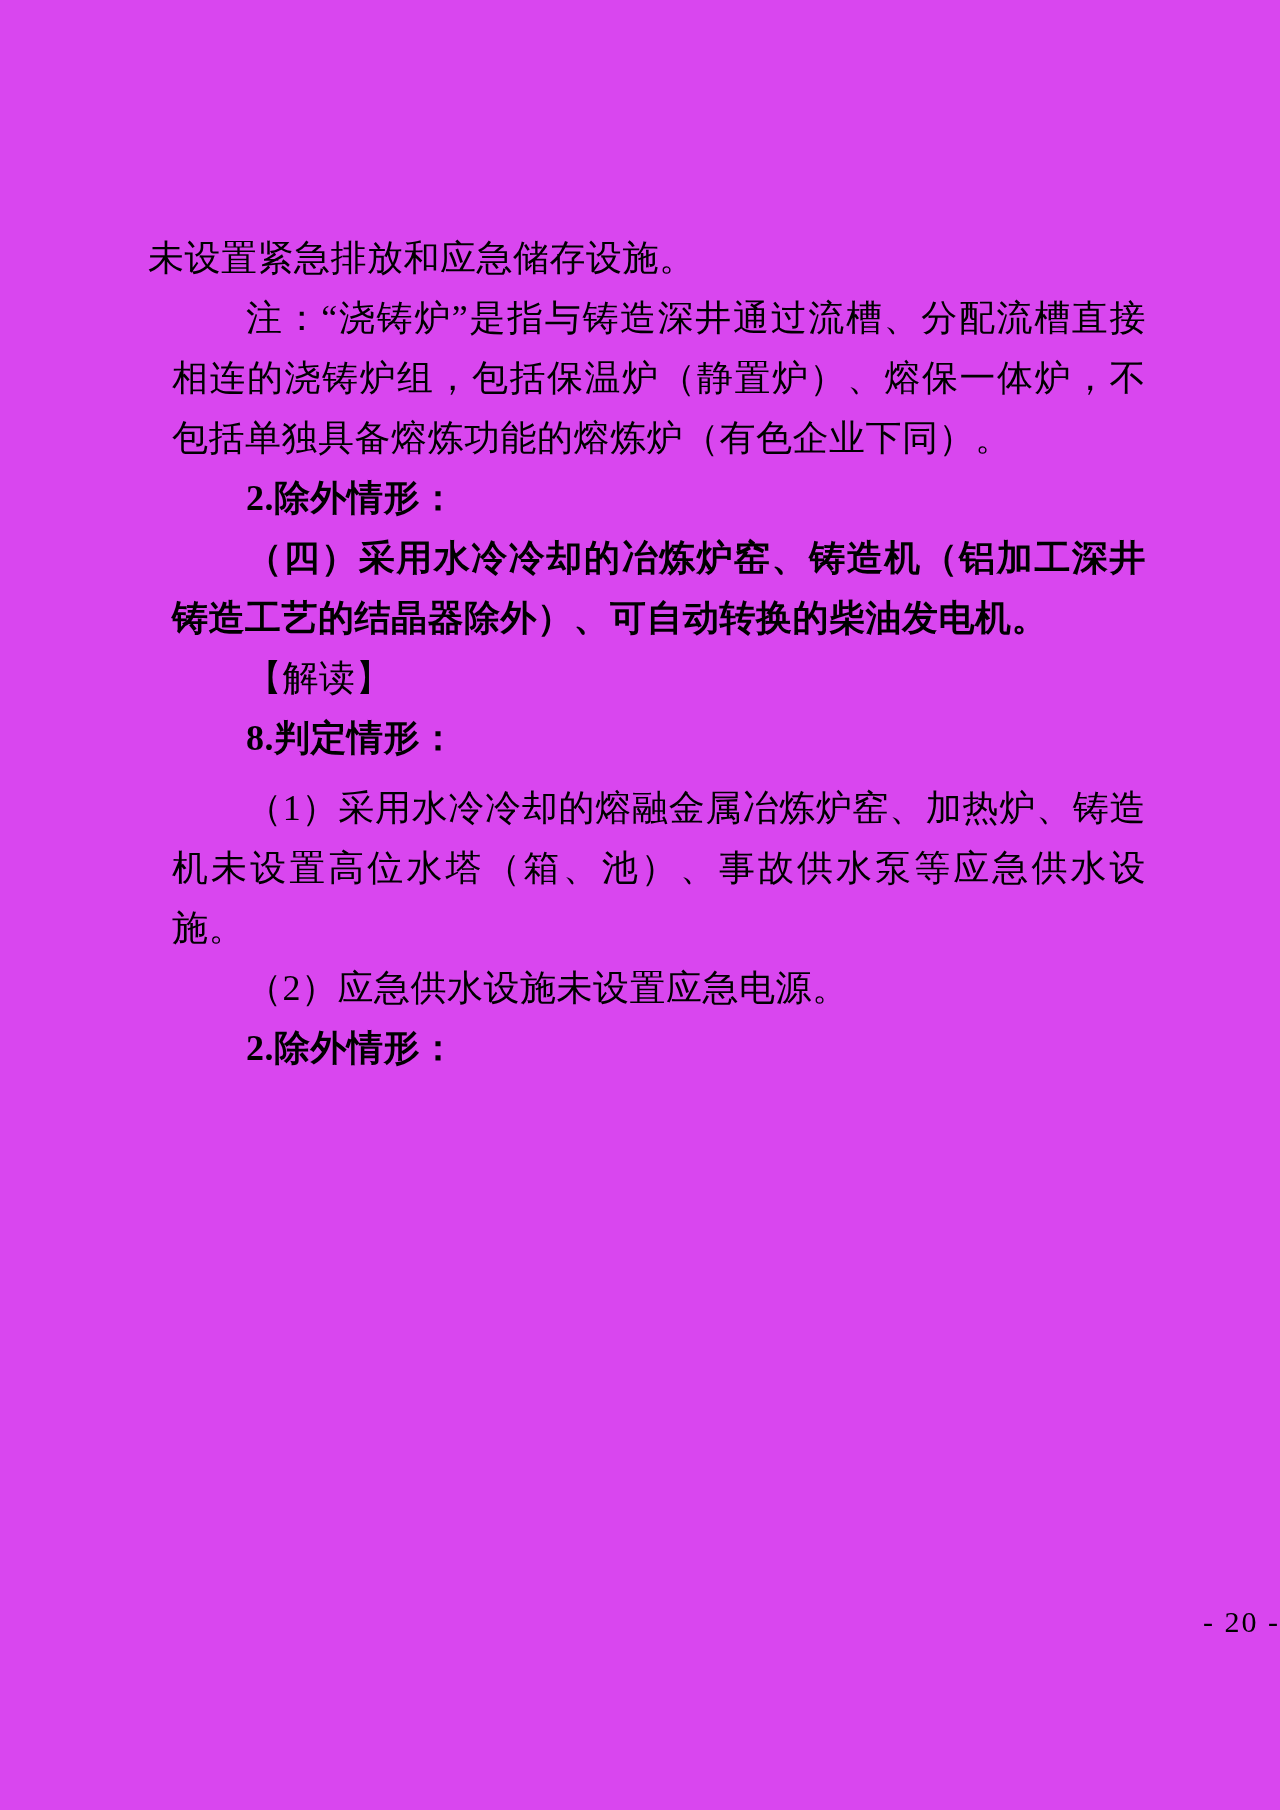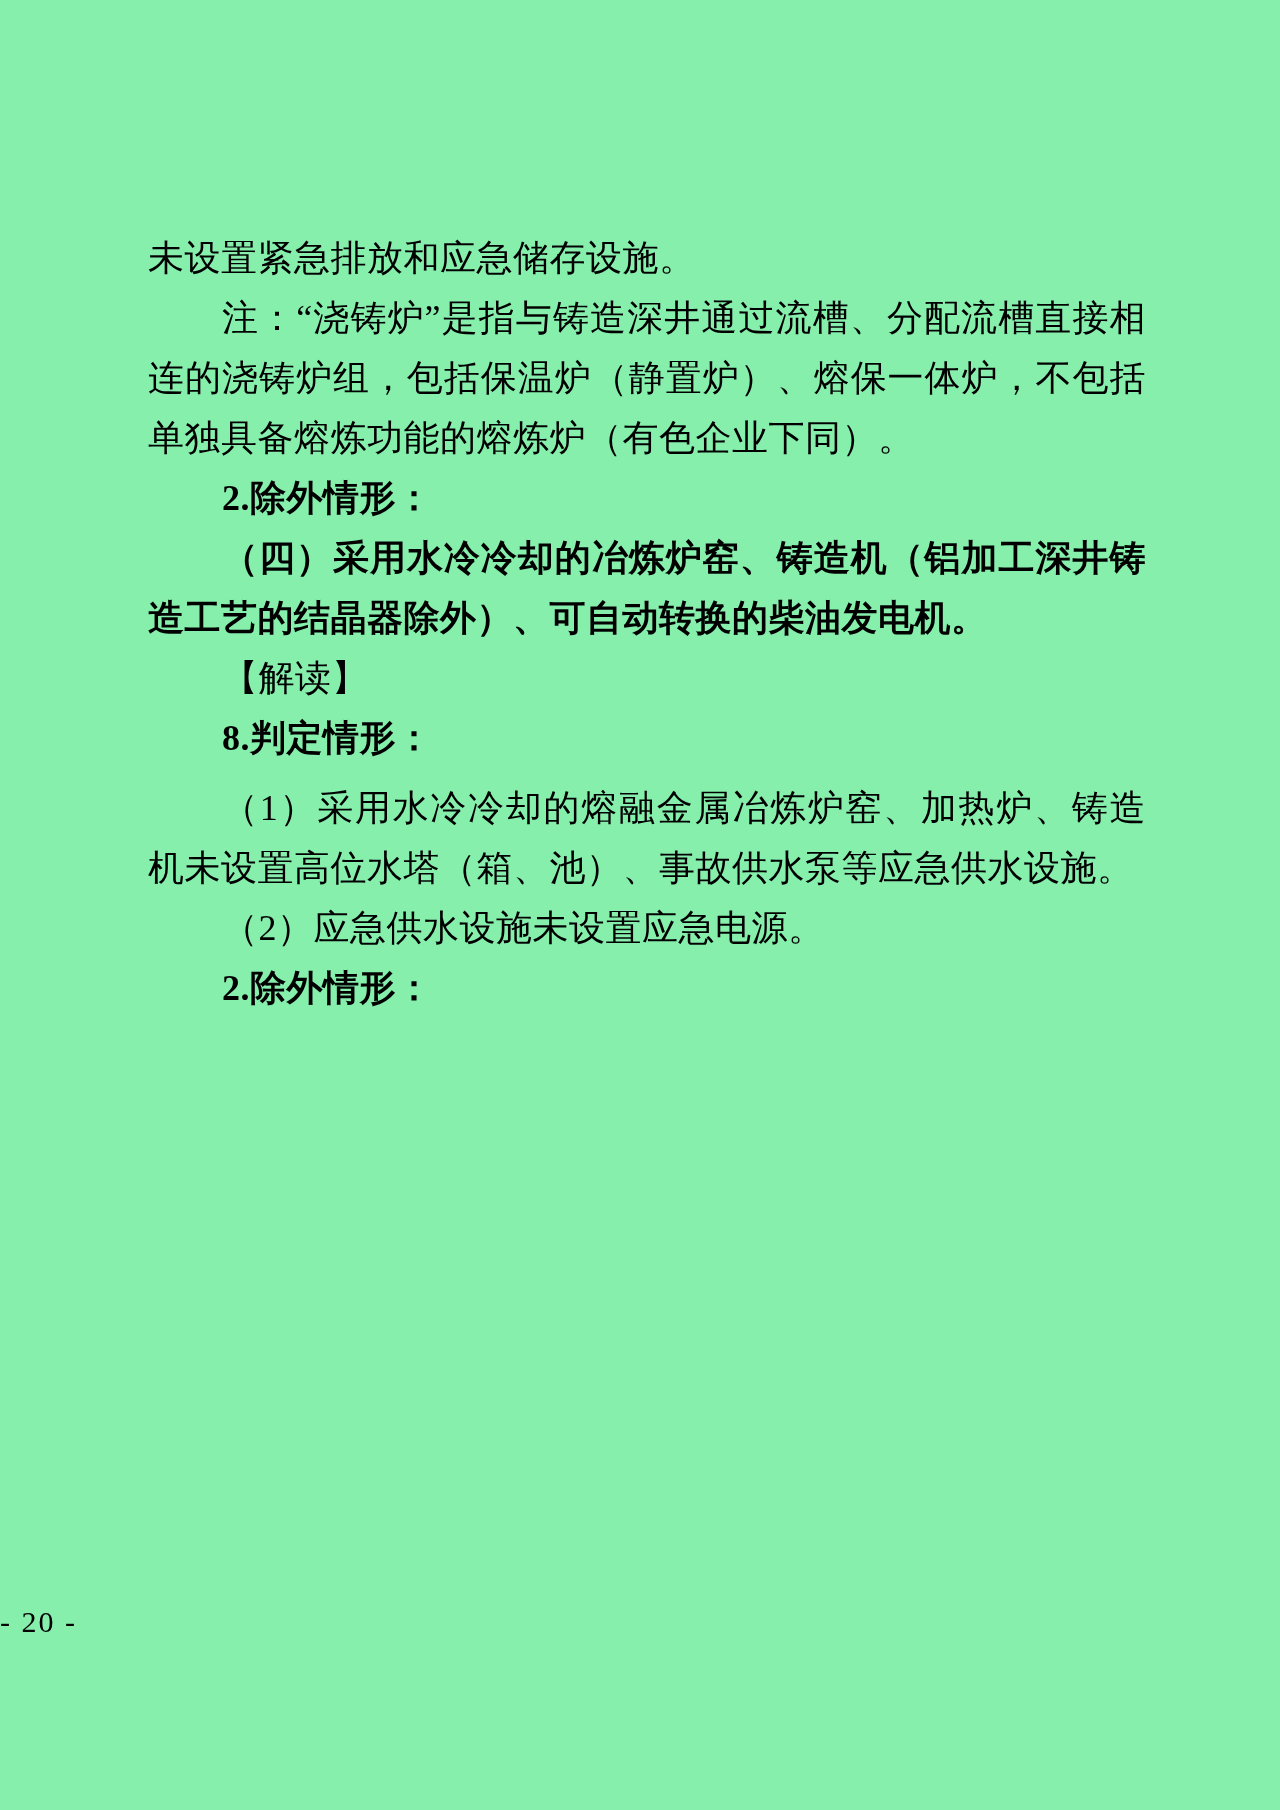--- a/index.html
+++ b/index.html
@@ -4,49 +4,49 @@
 <style>
   html, body {
     margin: 0;
     padding: 0;
     background: #ffffff;
   }
   .page {
     position: relative;
     width: 1280px;
     height: 1810px;
-    background: #86efac;
+    background: #d946ef;
     color: #000000;
     font-family: "Liberation Serif", "DejaVu Serif", serif;
     overflow: hidden;
   }
   .content {
     position: absolute;
     left: 148px;
     top: 228px;
     width: 998px;
   }
   .para {
     margin: 0;
     font-size: 36px;
     line-height: 60px;
     text-align: justify;
     text-align-last: left;
     word-break: break-all;
     letter-spacing: 0.5px;
   }
-  .para.indent { text-indent: 74px; }
+  .para.indent { text-indent: 74px; margin-left: 24px; }
   .para.bold   { font-weight: bold; }
   .para.space  { margin-top: 10px; }
   .page-number {
     position: absolute;
     left: 0;
     top: 1605px;
     width: 100%;
-    text-align: left;
+    text-align: right;
     font-size: 30px;
     letter-spacing: 2px;
     color: #000000;
   }
 </style>
 </head>
 <body>
 
 <div class="page">
   <div class="content">

